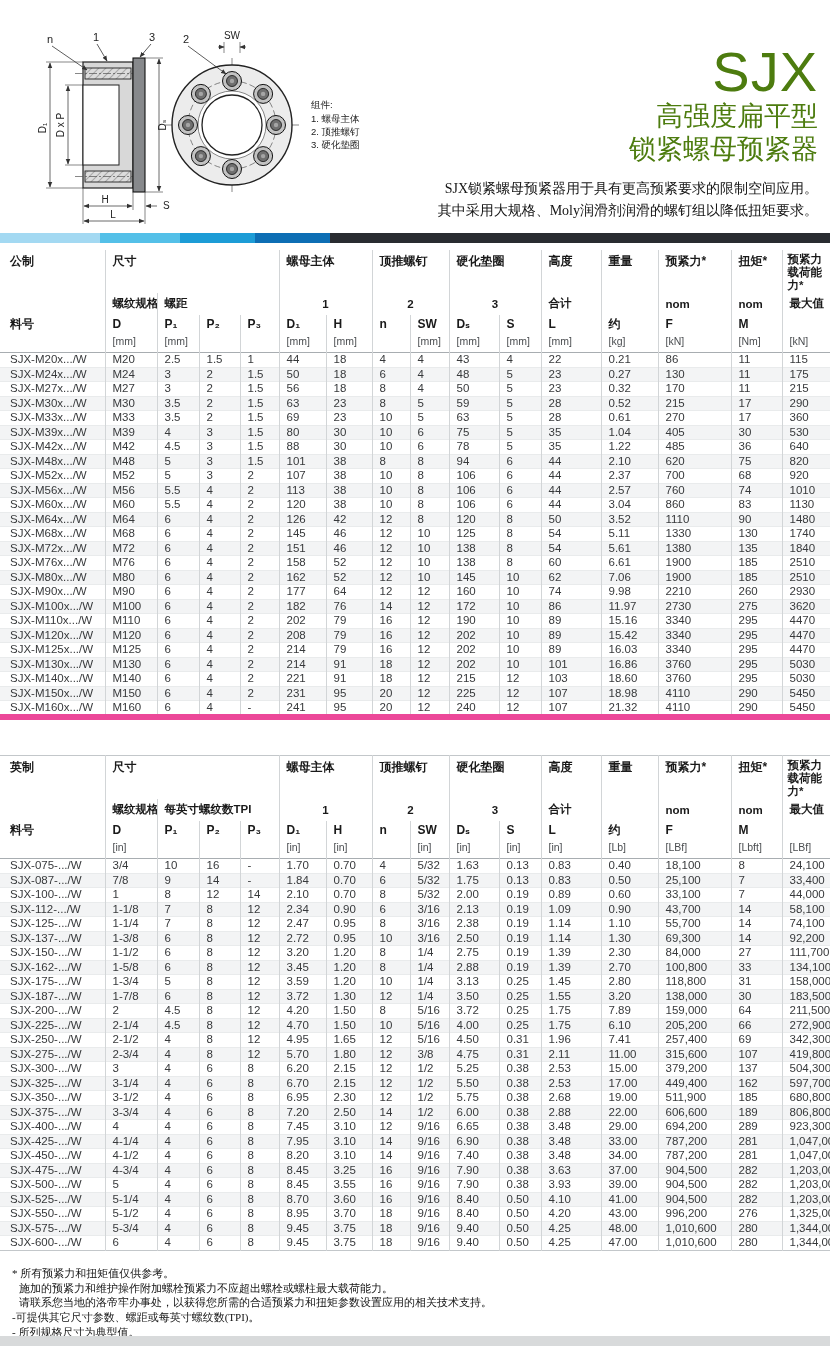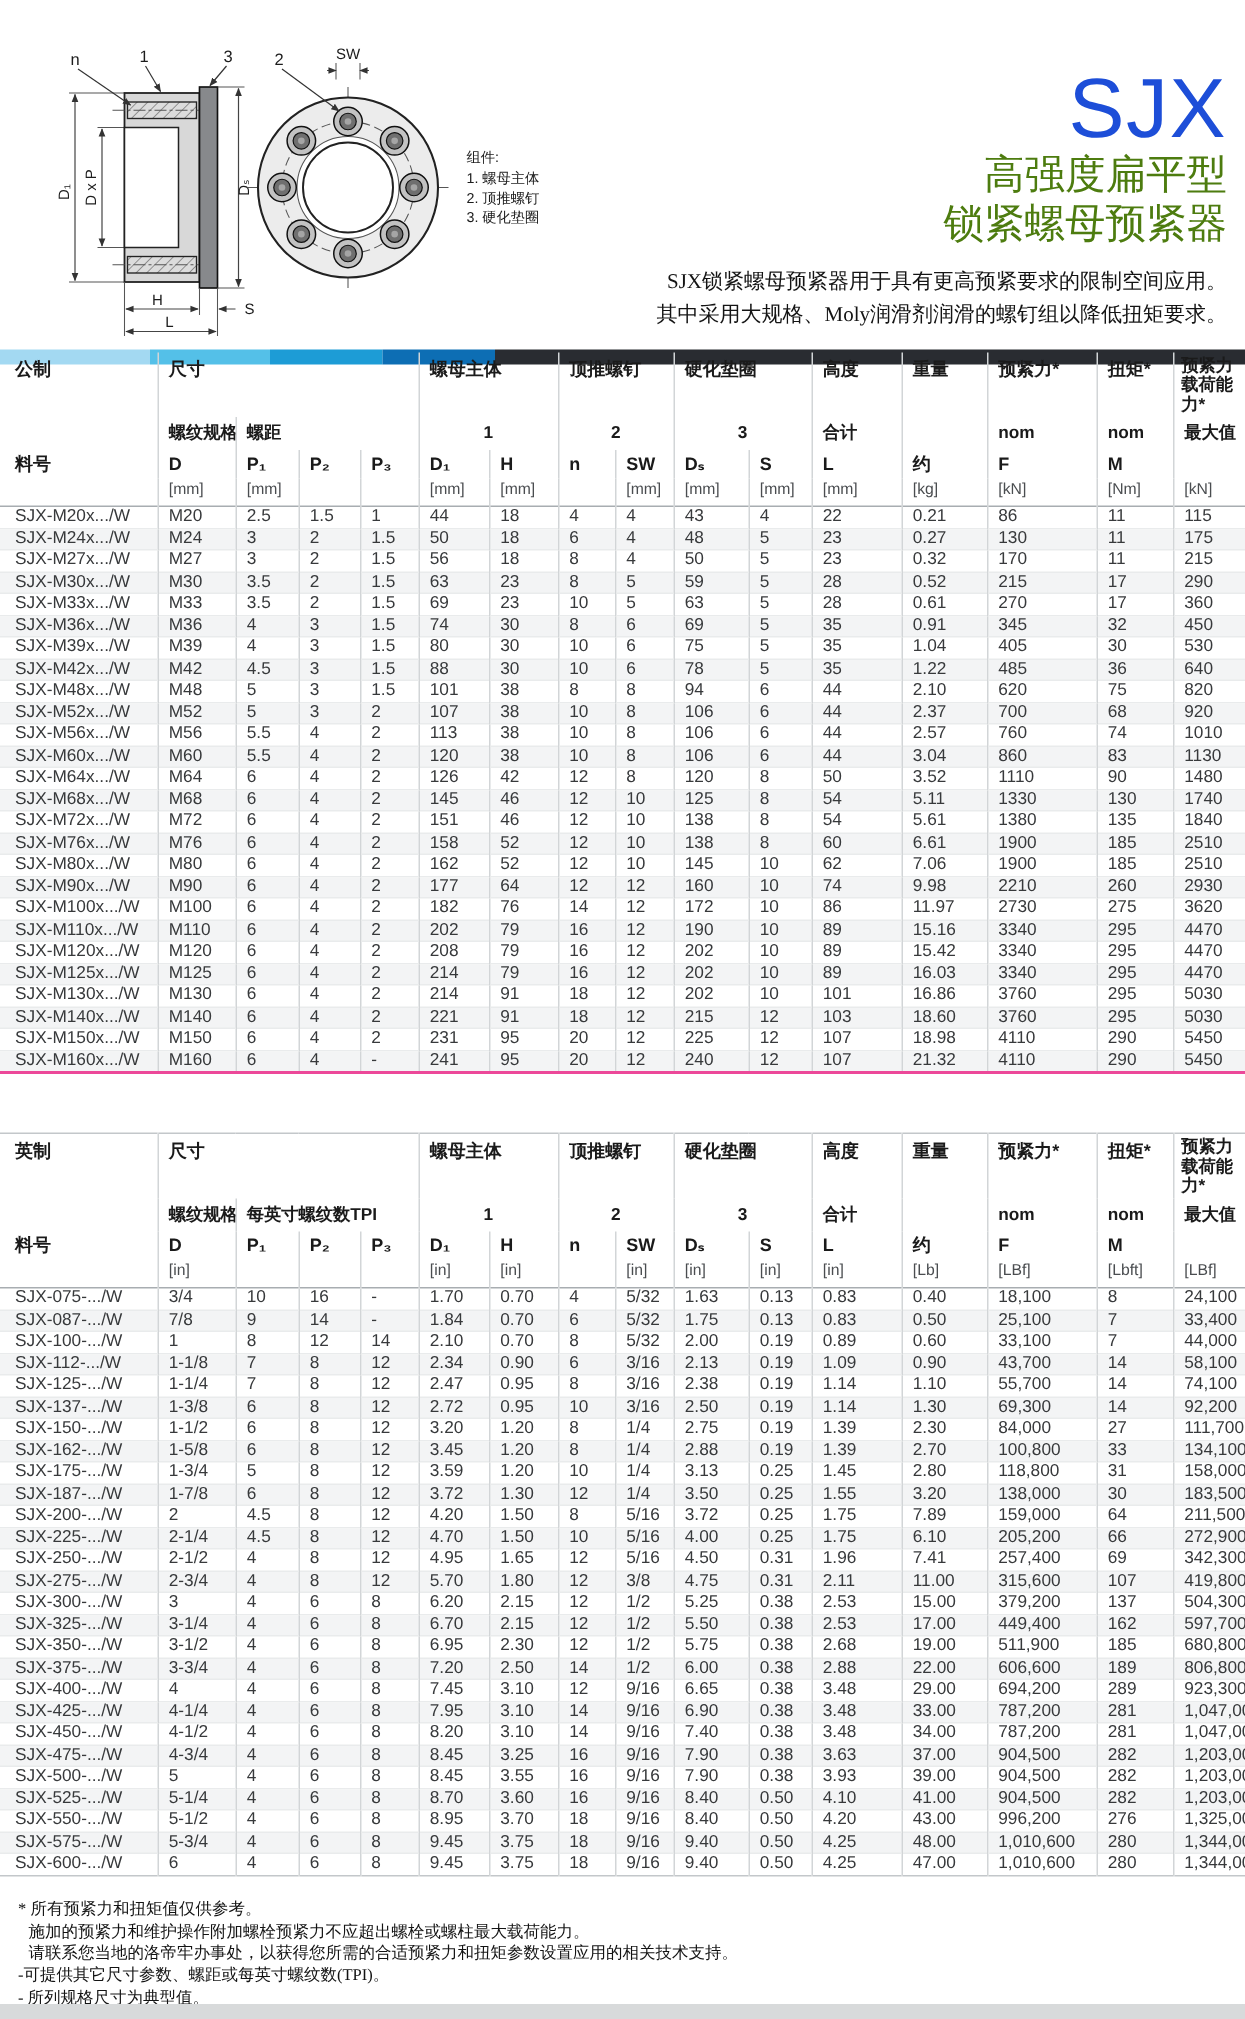--- a/index.html
+++ b/index.html
@@ -2,33 +2,33 @@
 <html><head>
 <meta charset="utf-8">
 <style>
   html,body { margin:0; padding:0; background:#fff; }
   .page { position:relative; width:830px; height:1346px; background:#fff; overflow:hidden;
           font-family:"Liberation Sans","DejaVu Sans",sans-serif; color:#1a1a1a; }
 
   
   .drawing { position:absolute; left:25px; top:28px; width:470px; height:202px; }
   .titleblock { position:absolute; top:44px; right:12px; width:400px; text-align:right; }
-  .brand-title { margin:0; font-size:56px; font-weight:300; letter-spacing:1px; line-height:1; color:#1d4ed8; }
+  .brand-title { margin:0; font-size:56px; font-weight:300; letter-spacing:1px; line-height:1; color:#4d7c0f; }
   .brand-sub { font-size:27px; line-height:1.22; color:#4d7c0f; }
   .brand-desc { margin-top:12px; font-family:"Liberation Serif","DejaVu Serif",serif;
                 font-size:14px; line-height:1.55; color:#141414; }
 
   
   .stripe { position:absolute; left:0; top:233px; width:830px; height:10px; display:flex; }
   .stripe > div { height:100%; }
 
   
   table.tbl { position:absolute; left:0; width:830px; border-collapse:collapse; table-layout:fixed;
               font-size:11.5px; }
-  #metric-table  { top:235px; border-bottom:2px solid #ec4899; }
+  #metric-table  { top:250px; border-bottom:6px solid #ec4899; }
   #imperial-table{ top:755px; border-top:1px solid #c3c7ca; border-bottom:1px solid #c3c7ca; }
 
   .tbl th, .tbl td { text-align:left; padding:0 0 0 7px; overflow:hidden; }
   .tbl th:first-child, .tbl td:first-child { padding-left:10px; }
   .tbl th + th, .tbl td + td { border-left:1px solid #d2d5d7; }
 
   .tbl tr.g  { height:30px; }
   .tbl tr.g th { font-size:12px; vertical-align:top; padding-top:3px; white-space:nowrap; }
   .tbl tr.g th.wrap { white-space:normal; word-break:break-all; line-height:1.15; font-size:11.5px; padding-left:5px; }
   .tbl tr.sg { height:22px; }
@@ -370,38 +370,20 @@
           <td>5</td>
           <td>63</td>
           <td>5</td>
           <td>28</td>
           <td>0.61</td>
           <td>270</td>
           <td>17</td>
           <td>360</td>
         </tr>
         <tr>
-          <td>SJX-M36x.../W</td>
-          <td>M36</td>
-          <td>4</td>
-          <td>3</td>
-          <td>1.5</td>
-          <td>74</td>
-          <td>30</td>
-          <td>8</td>
-          <td>6</td>
-          <td>69</td>
-          <td>5</td>
-          <td>35</td>
-          <td>0.91</td>
-          <td>345</td>
-          <td>32</td>
-          <td>450</td>
-        </tr>
-        <tr>
           <td>SJX-M39x.../W</td>
           <td>M39</td>
           <td>4</td>
           <td>3</td>
           <td>1.5</td>
           <td>80</td>
           <td>30</td>
           <td>10</td>
           <td>6</td>
           <td>75</td>

